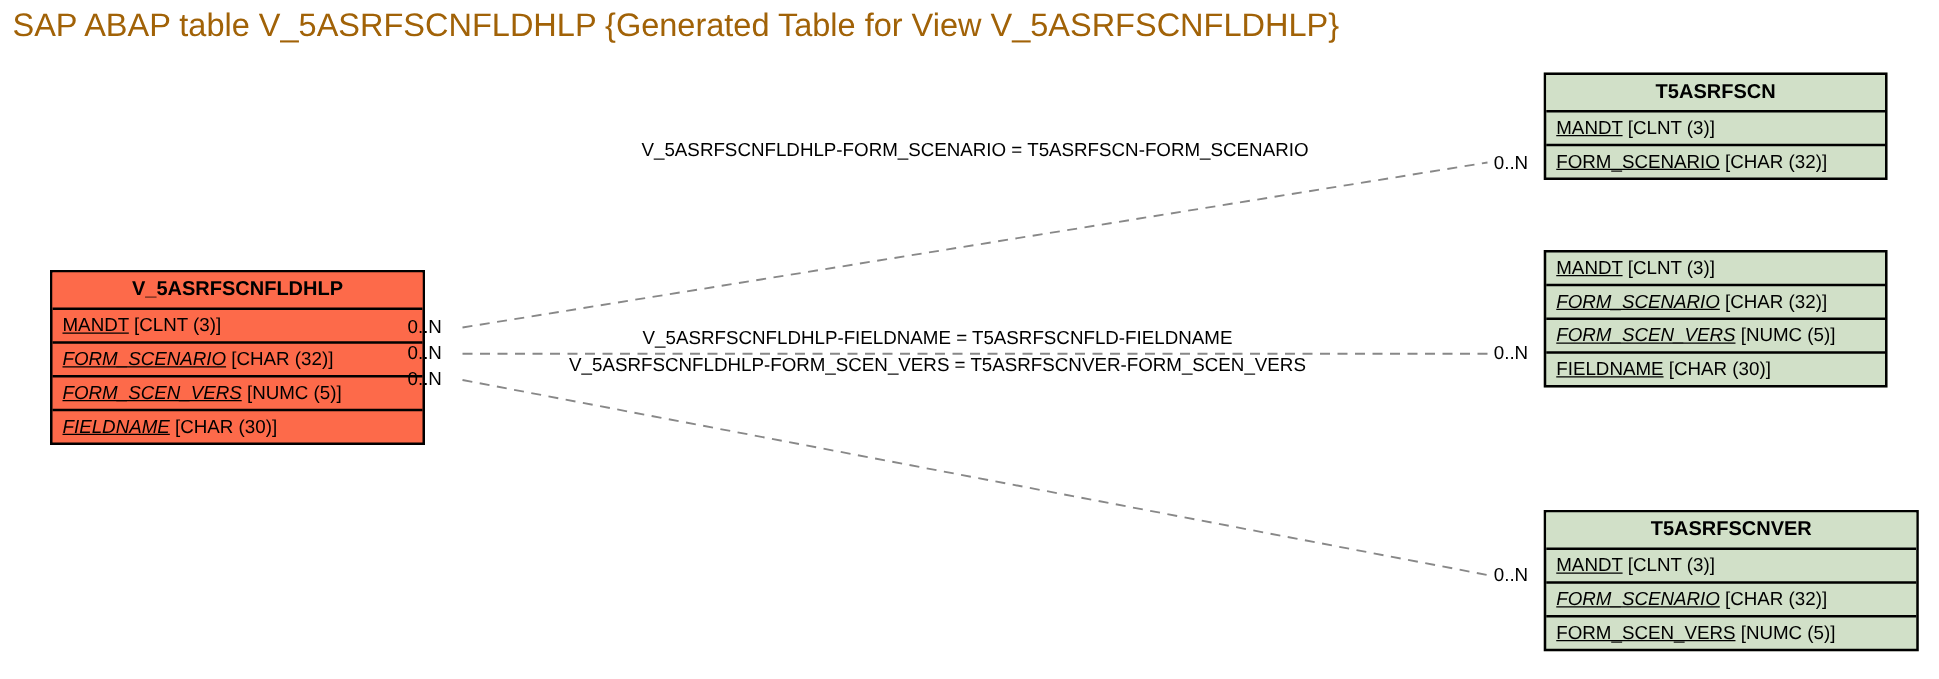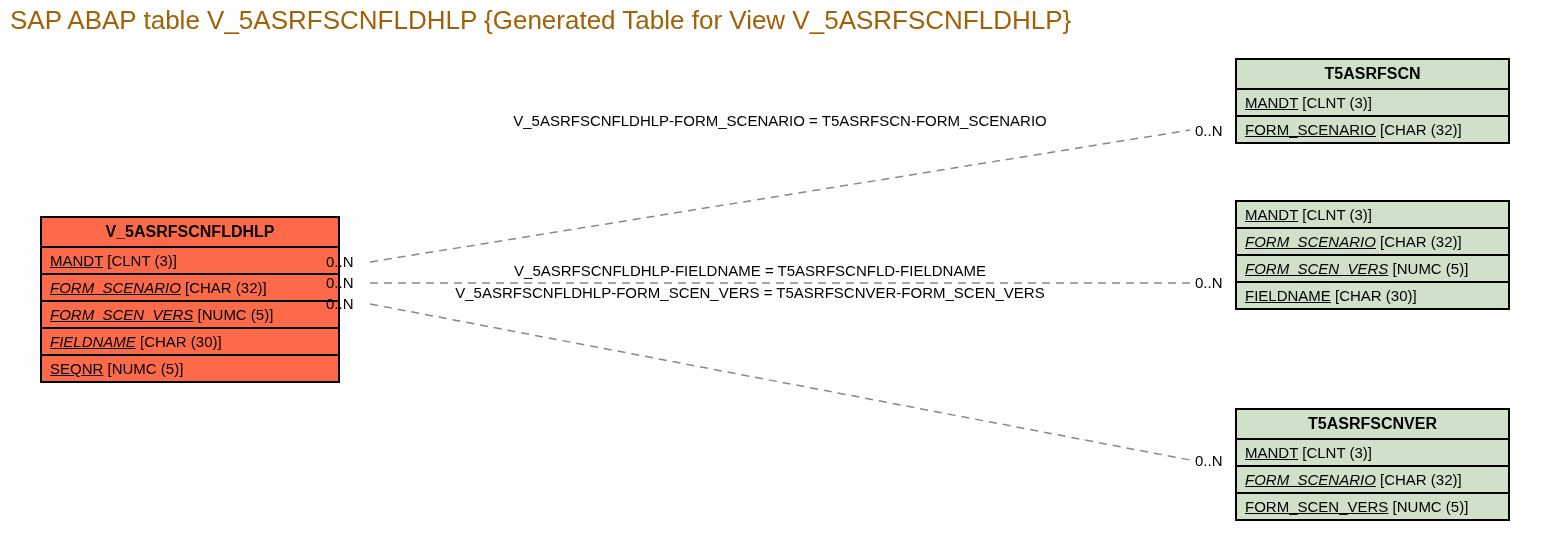--- a/index.html
+++ b/index.html
@@ -83,37 +83,36 @@
   <line x1="370" y1="283" x2="1190" y2="283"></line>
   <line x1="370" y1="304" x2="1190" y2="460"></line>
 </svg>
 
 <div class="entity orange" style="left:40px; top:200px; width:300px;margin-top:16px;">
   <div class="entity-header">V_5ASRFSCNFLDHLP</div>
   <div class="entity-row"><span class="fname">MANDT</span> <span class="ftype">[CLNT (3)]</span></div>
   <div class="entity-row"><span class="fname italic">FORM_SCENARIO</span> <span class="ftype">[CHAR (32)]</span></div>
   <div class="entity-row"><span class="fname italic">FORM_SCEN_VERS</span> <span class="ftype">[NUMC (5)]</span></div>
   <div class="entity-row"><span class="fname italic">FIELDNAME</span> <span class="ftype">[CHAR (30)]</span></div>
-  <div class="entity-row"><span class="fname">SEQNR</span> <span class="ftype">[NUMC (5)]</span></div>
 </div>
 
 <div class="entity green" style="left:1235px; top:58px; width:275px;">
   <div class="entity-header">T5ASRFSCN</div>
   <div class="entity-row"><span class="fname">MANDT</span> <span class="ftype">[CLNT (3)]</span></div>
   <div class="entity-row"><span class="fname">FORM_SCENARIO</span> <span class="ftype">[CHAR (32)]</span></div>
 </div>
 
 <div class="entity green" style="left:1235px; top:200px; width:275px;">
   <div class="entity-row"><span class="fname">MANDT</span> <span class="ftype">[CLNT (3)]</span></div>
   <div class="entity-row"><span class="fname italic">FORM_SCENARIO</span> <span class="ftype">[CHAR (32)]</span></div>
   <div class="entity-row"><span class="fname italic">FORM_SCEN_VERS</span> <span class="ftype">[NUMC (5)]</span></div>
   <div class="entity-row"><span class="fname">FIELDNAME</span> <span class="ftype">[CHAR (30)]</span></div>
 </div>
 
-<div class="entity green" style="left:1235px; top:408px; width:275px;">
+<div class="entity green" style="left:1235px; top:408px; width:300px;">
   <div class="entity-header">T5ASRFSCNVER</div>
   <div class="entity-row"><span class="fname">MANDT</span> <span class="ftype">[CLNT (3)]</span></div>
   <div class="entity-row"><span class="fname italic">FORM_SCENARIO</span> <span class="ftype">[CHAR (32)]</span></div>
   <div class="entity-row"><span class="fname">FORM_SCEN_VERS</span> <span class="ftype">[NUMC (5)]</span></div>
 </div>
 
 <div class="edge-label" style="left:410px; top:112px; width:740px;">V_5ASRFSCNFLDHLP-FORM_SCENARIO = T5ASRFSCN-FORM_SCENARIO</div>
 <div class="edge-label" style="left:380px; top:262px; width:740px;">V_5ASRFSCNFLDHLP-FIELDNAME = T5ASRFSCNFLD-FIELDNAME</div>
 <div class="edge-label" style="left:380px; top:284px; width:740px;">V_5ASRFSCNFLDHLP-FORM_SCEN_VERS = T5ASRFSCNVER-FORM_SCEN_VERS</div>
 

